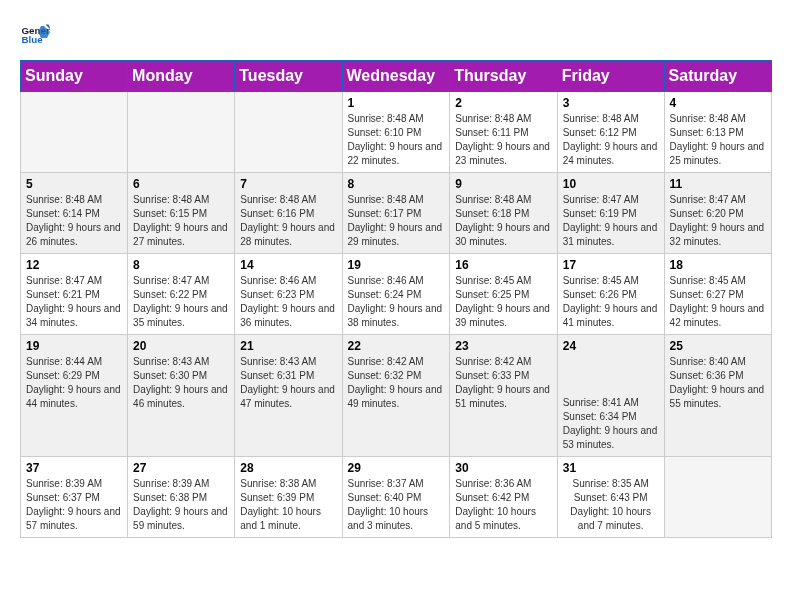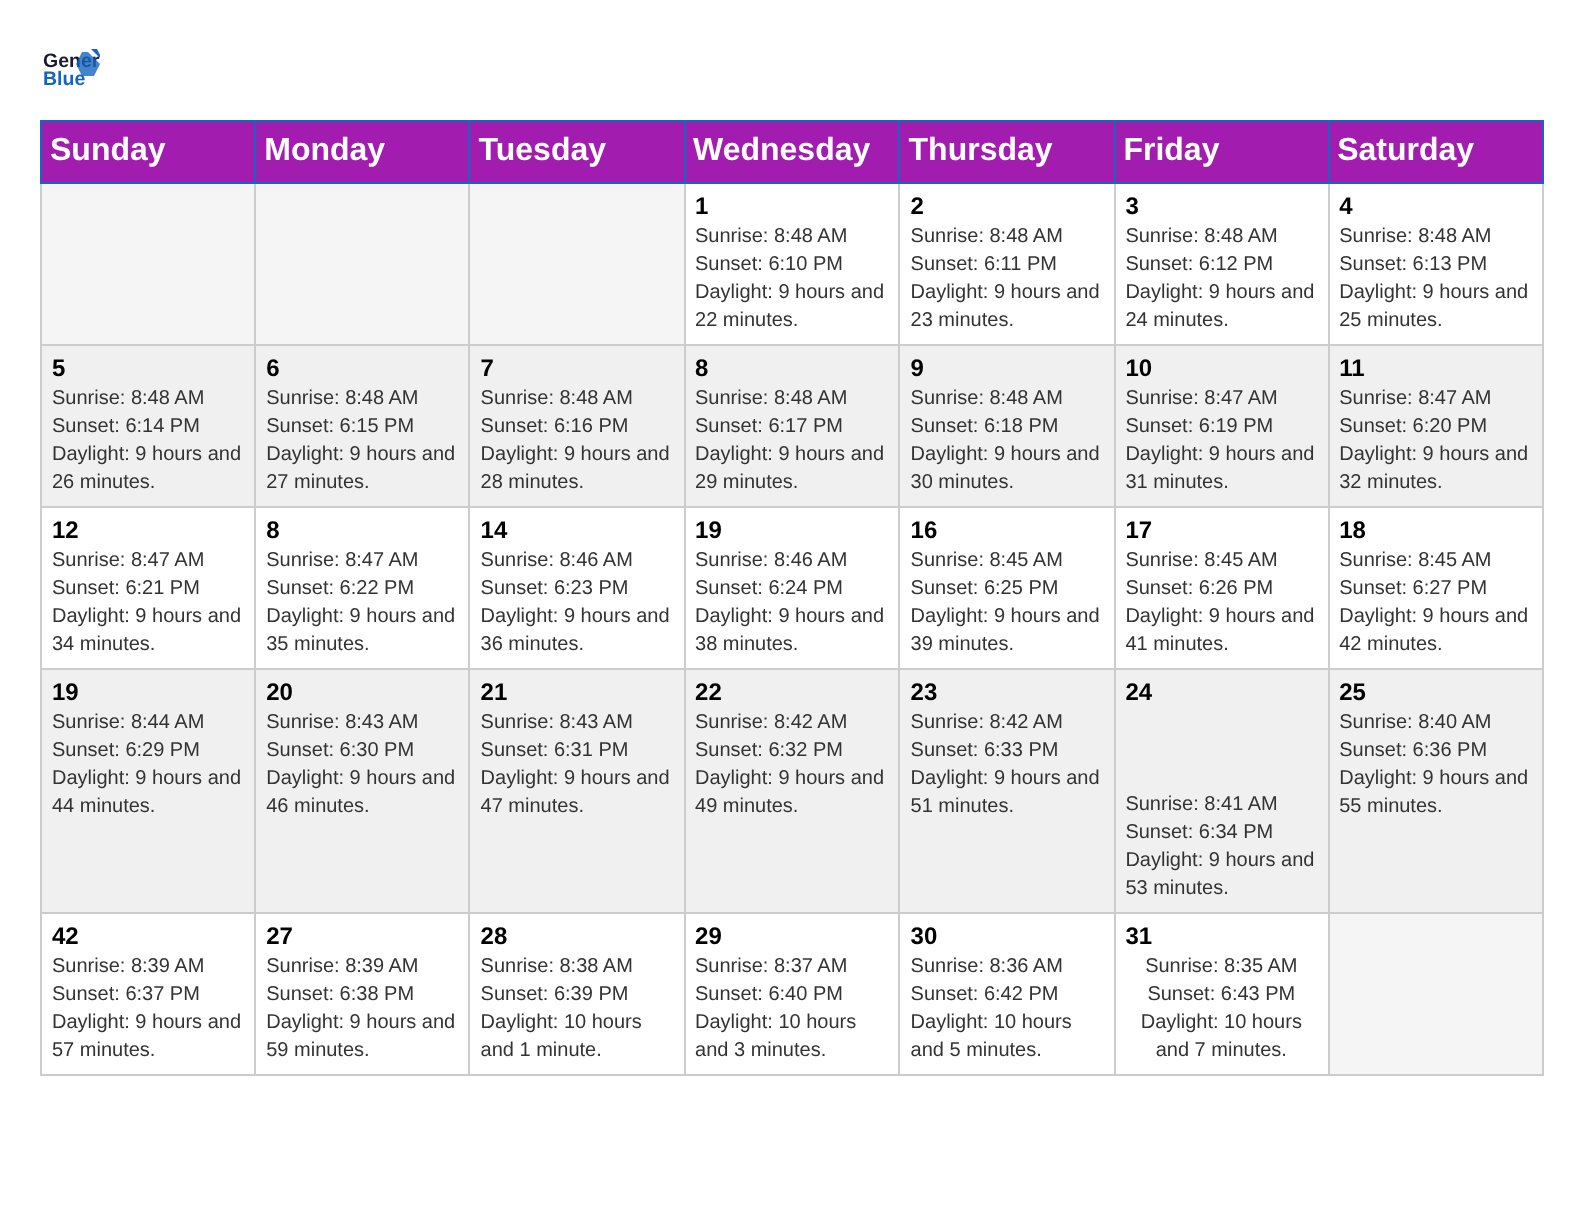--- a/index.html
+++ b/index.html
@@ -271,21 +271,21 @@
         </td>
         <td>
           <span class="day-num">25</span>
           <div class="day-info" style="white-space: pre-line;">Sunrise: 8:40 AM
 Sunset: 6:36 PM
 Daylight: 9 hours and 55 minutes.</div>
         </td>
       </tr>
       <tr>
         <td>
-          <span class="day-num">42</span>
+          <span class="day-num">37</span>
           <div class="day-info" style="white-space: pre-line;">Sunrise: 8:39 AM
 Sunset: 6:37 PM
 Daylight: 9 hours and 57 minutes.</div>
         </td>
         <td>
           <span class="day-num">27</span>
           <div class="day-info" style="white-space: pre-line;">Sunrise: 8:39 AM
 Sunset: 6:38 PM
 Daylight: 9 hours and 59 minutes.</div>
         </td>

